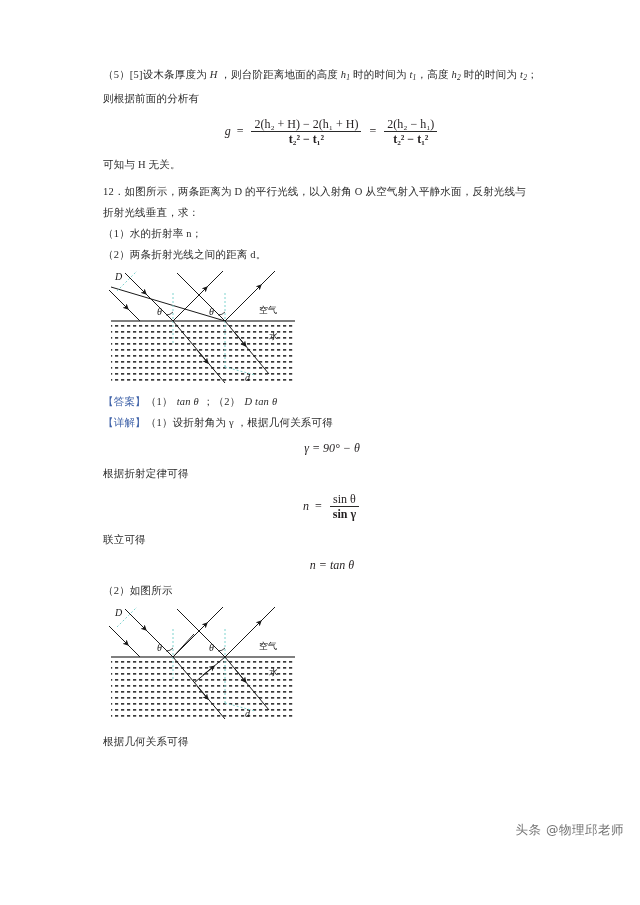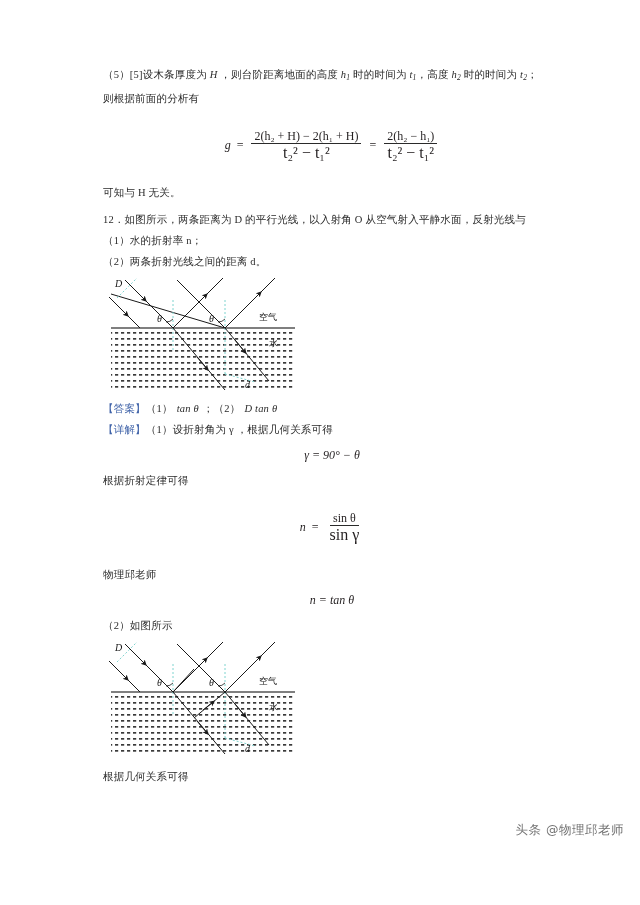--- a/index.html
+++ b/index.html
@@ -50,32 +50,33 @@
     display: inline-flex;
     align-items: center;
     justify-content: center;
     gap: 3px;
   }
   .frac {
     display: inline-flex;
     flex-direction: column;
     align-items: center;
     vertical-align: middle;
-    margin: 12px 2px;
+    margin: 0 2px;
   }
   .frac .num {
     padding: 0 3px 1px 3px;
     border-bottom: 1px solid #2a2a2a;
     font-size: 12px;
     white-space: nowrap;
   }
   .frac .den {
     padding: 1px 3px 0 3px;
-    font-size: 16px;
-    white-space: nowrap;
+    font-size: 12px;
+    white-space: nowrap;
+    font-weight: bold;
   }
   .eqsign { padding: 0 3px; }
 
   
   .figure {
     position: relative;
     margin-top: 6px;
   }
   .fig-svg { display: block; }
 
@@ -117,20 +118,21 @@
         <span class="frac">
           <span class="num">2(h₂ − h₁)</span>
           <span class="den">t₂² − t₁²</span>
         </span>
       </span>
     </div>
 
     <div class="line">可知与 H 无关。</div>
 
     <div class="line" style="margin-top:6px;">12．如图所示，两条距离为 D 的平行光线，以入射角 O 从空气射入平静水面，反射光线与</div>
+    <div class="line">折射光线垂直，求：</div>
     <div class="line">（1）水的折射率 n；</div>
     <div class="line">（2）两条折射光线之间的距离 d。</div>
 
     <div class="figure">
       <svg class="fig-svg" width="200" height="112" viewBox="0 0 200 112">
         <defs>
           <pattern id="waterdots1" width="6" height="6" patternUnits="userSpaceOnUse">
             <rect x="0" y="0" width="3.2" height="1.7" fill="#3a3a3a"></rect>
           </pattern>
           <marker id="arrA" markerWidth="7" markerHeight="7" refX="3.5" refY="3" orient="auto">
@@ -210,21 +212,21 @@
       <span class="mrow">
         <span class="it">n</span>
         <span class="eqsign">=</span>
         <span class="frac">
           <span class="num">sin θ</span>
           <span class="den">sin γ</span>
         </span>
       </span>
     </div>
 
-    <div class="line">物理邱老师</div>
+    <div class="line">联立可得</div>
 
     <div class="math" style="font-style:italic;">n = tan θ</div>
 
     <div class="line" style="margin-top:8px;">（2）如图所示</div>
 
     <div class="figure">
       <svg class="fig-svg" width="200" height="112" viewBox="0 0 200 112">
         <defs>
           <pattern id="waterdots2" width="6" height="6" patternUnits="userSpaceOnUse">
             <rect x="0" y="0" width="3.2" height="1.7" fill="#3a3a3a"></rect>

